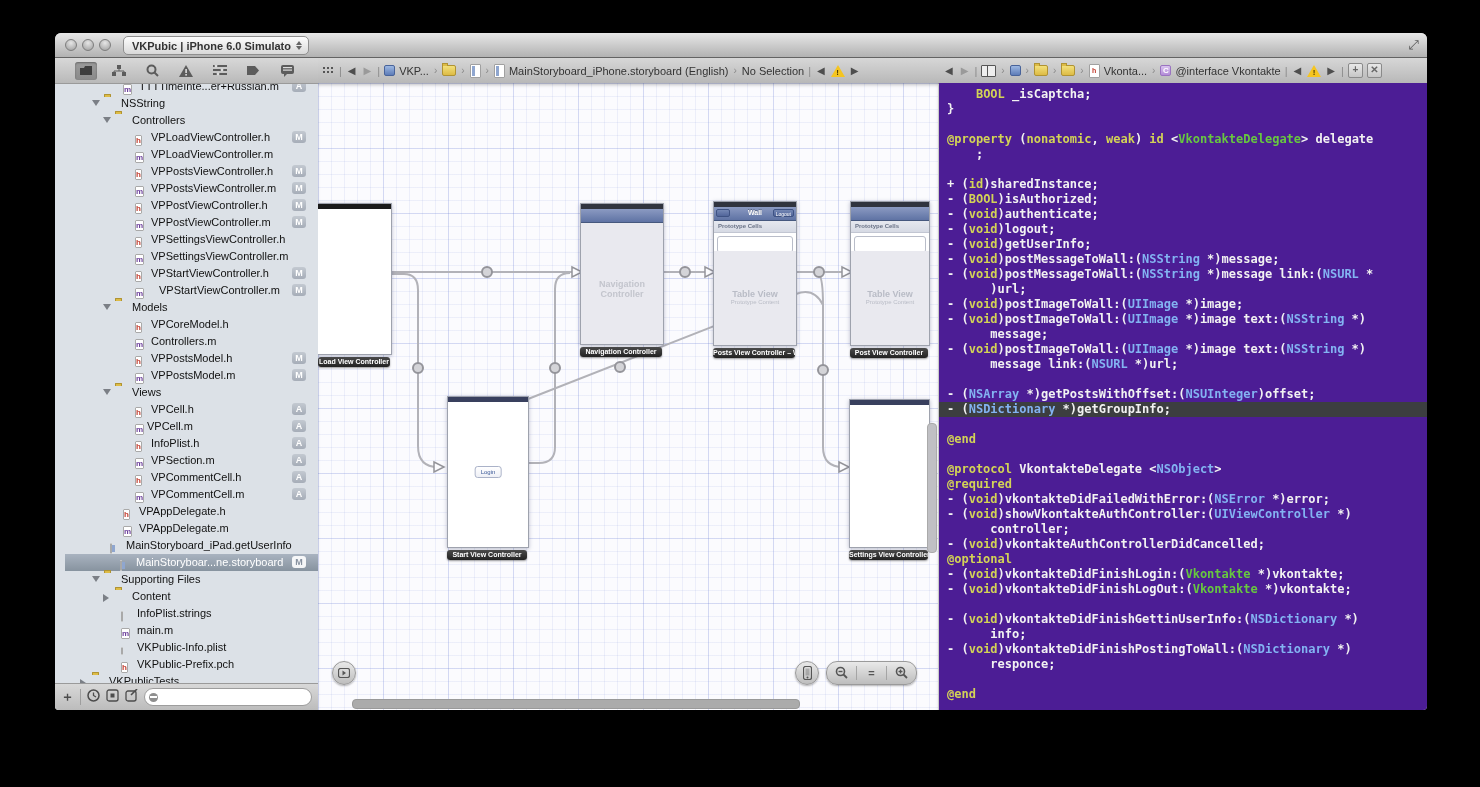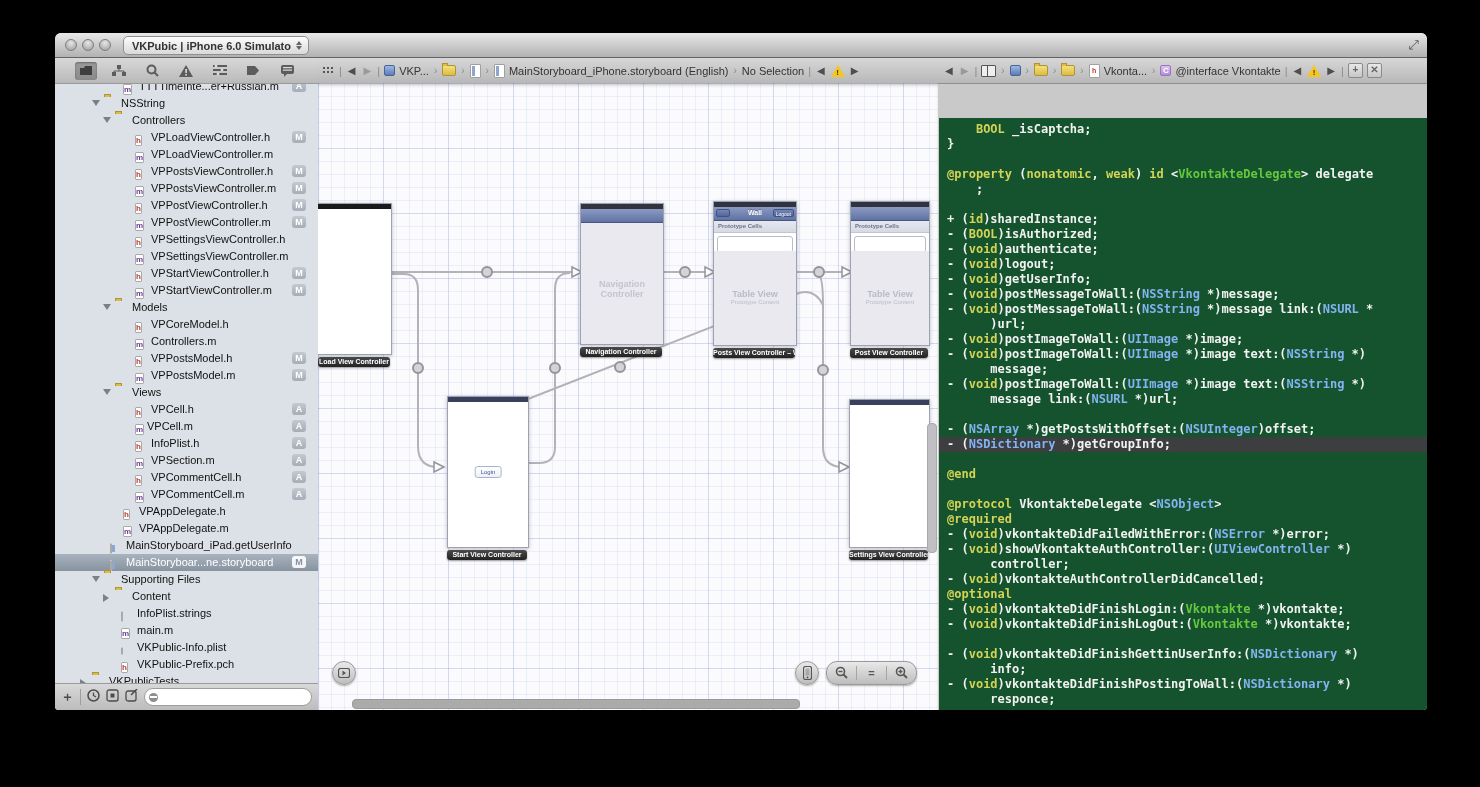--- a/index.html
+++ b/index.html
@@ -36,21 +36,21 @@
   
   #tree{position:absolute;left:0;top:26px;right:0;bottom:26px;overflow:hidden;font-size:11px;color:#111;}
   .trow{position:relative;height:17px;line-height:17px;white-space:nowrap;}
   .trow .tri{position:absolute;top:5px;width:0;height:0;}
   .tri.open{border-left:4px solid transparent;border-right:4px solid transparent;border-top:6px solid #7b7f86;}
   .tri.closed{border-top:4px solid transparent;border-bottom:4px solid transparent;border-left:6px solid #7b7f86;margin-top:1px;}
   .trow .fico{position:absolute;top:2px;}
   .trow .lbl{position:absolute;left:0;top:0;}
   .trow .badge{position:absolute;right:12px;top:2px;width:14px;height:12px;border-radius:3px;
     background:linear-gradient(#c3c9d1,#a6adb8);color:#fff;font-size:9px;font-weight:bold;text-align:center;line-height:12px;}
-  .trow.sel{background:linear-gradient(#a9b3c0,#87939f);color:#fff;}
+  .trow.sel{background:linear-gradient(#a9b3c0,#87939f);color:#fff;margin-left:10px;}
   .trow.sel .badge{background:rgba(255,255,255,.9);color:#87919f;}
   .if{width:13px;height:10px;margin-top:1px;background:linear-gradient(#f3e07a,#ddbb45);border:1px solid #b0932;border-radius:1px 2px 2px 2px;position:relative;}
   .if:before{content:"";position:absolute;left:-1px;top:-3px;width:5px;height:2px;background:#ddbb45;border:1px solid #b09332;border-bottom:none;border-radius:1px 1px 0 0;}
   .idoc{width:10px;height:13px;background:#fff;border:1px solid #a9a9a9;border-radius:1px;font-size:8px;font-weight:bold;text-align:center;line-height:13px;position:relative;}
   .idoc.h{color:#c0392b;}
   .idoc.m{color:#6a3d9a;}
   .idoc.sb:after{content:"";position:absolute;left:1px;top:1px;width:3px;bottom:1px;background:#8fa6cf;}
   .idoc.plist{color:#888;font-size:6px;}
   .idoc.doc{color:#bbb;}
   
@@ -122,21 +122,21 @@
   
   .roundbtn{position:absolute;width:22px;height:22px;border-radius:50%;background:linear-gradient(#e9e9e9,#bdbdbd);
     border:1px solid #9a9a9a;box-shadow:0 1px 2px rgba(0,0,0,.3);display:flex;align-items:center;justify-content:center;}
   #zoompill{position:absolute;height:22px;border-radius:11px;background:linear-gradient(#e9e9e9,#bdbdbd);
     border:1px solid #9a9a9a;box-shadow:0 1px 2px rgba(0,0,0,.3);display:flex;align-items:center;}
   #zoompill .zseg{width:29px;text-align:center;font-size:11px;color:#555;font-weight:bold;}
   #zoompill .zdiv{width:1px;height:14px;background:#a5a5a5;}
   .hscroll{position:absolute;height:8px;border-radius:4px;background:#ababab;border:1px solid #999;}
   .vscroll{position:absolute;width:8px;border-radius:4px;background:#c0c0c4;border:1px solid #aaa;}
   
-  #codepane{position:absolute;left:884px;right:0;top:25px;bottom:0;background:#14532d;overflow:hidden;margin-top:35px;}
+  #codepane{position:absolute;left:884px;right:0;top:25px;bottom:0;background:#4c1d95;overflow:hidden;}
   #code{position:absolute;left:8px;top:4px;right:0;font-family:"DejaVu Sans Mono","Liberation Mono",monospace;
     font-size:12px;font-weight:bold;line-height:15px;white-space:pre;}
   .cl{height:15px;}
   .cl.hl{background:#3c3e40;margin-left:-8px;padding-left:8px;}
   .k{color:#d3d356;}
   .t{color:#83b3f2;}
   .g{color:#67c83f;}
   .p{color:#f2f2f2;}
 </style>
 </head>
@@ -266,21 +266,21 @@
               <span class="fico" style="left: 80px;"><span class="idoc m">m</span></span>
               <span class="lbl" style="left: 96px;">VPSettingsViewController.m</span>
             </div>
             <div class="trow">
               <span class="fico" style="left: 80px;"><span class="idoc h">h</span></span>
               <span class="lbl" style="left: 96px;">VPStartViewController.h</span>
               <span class="badge">M</span>
             </div>
             <div class="trow">
               <span class="fico" style="left: 80px;"><span class="idoc m">m</span></span>
-              <span class="lbl" style="left: 96px;">VPStartViewController.m</span>
+              <span class="lbl" style="left: 104px;">VPStartViewController.m</span>
               <span class="badge">M</span>
             </div>
             <div class="trow">
               <span class="tri open" style="left: 48px;"></span>
               <span class="fico" style="left: 61px;"><span class="if"></span></span>
               <span class="lbl" style="left: 77px;">Models</span>
             </div>
             <div class="trow">
               <span class="fico" style="left: 80px;"><span class="idoc h">h</span></span>
               <span class="lbl" style="left: 96px;">VPCoreModel.h</span>

